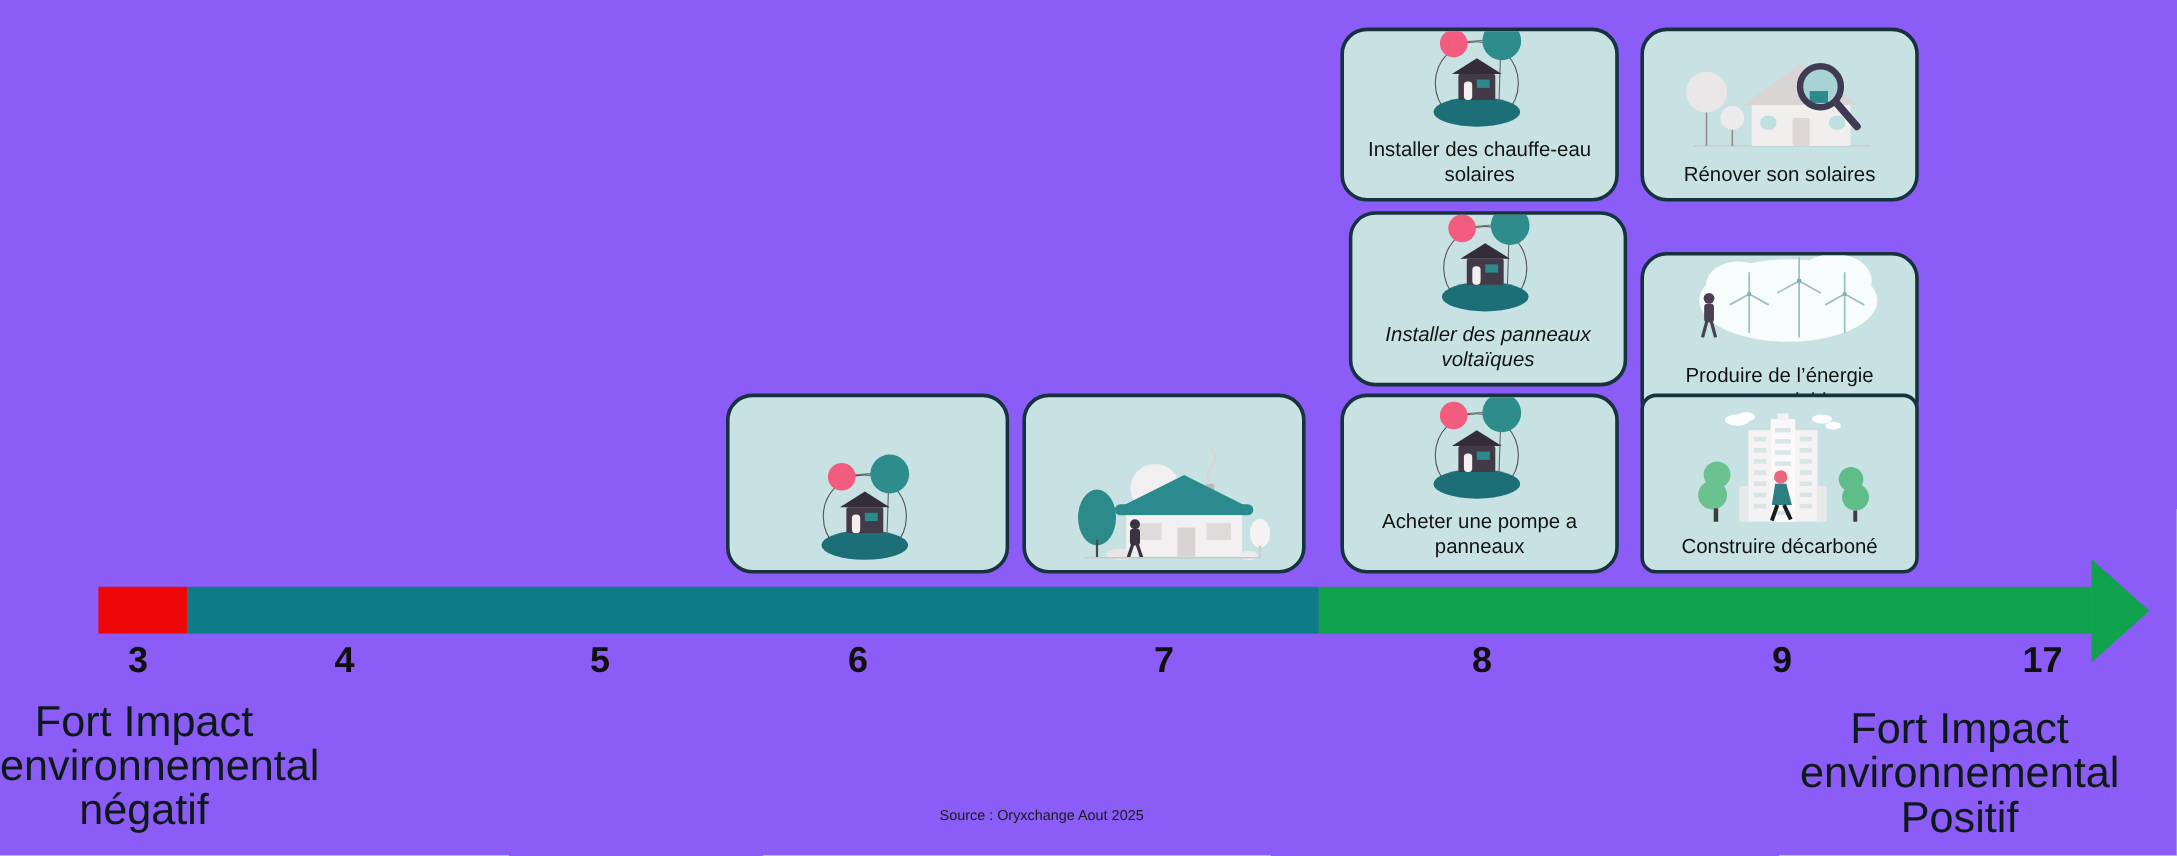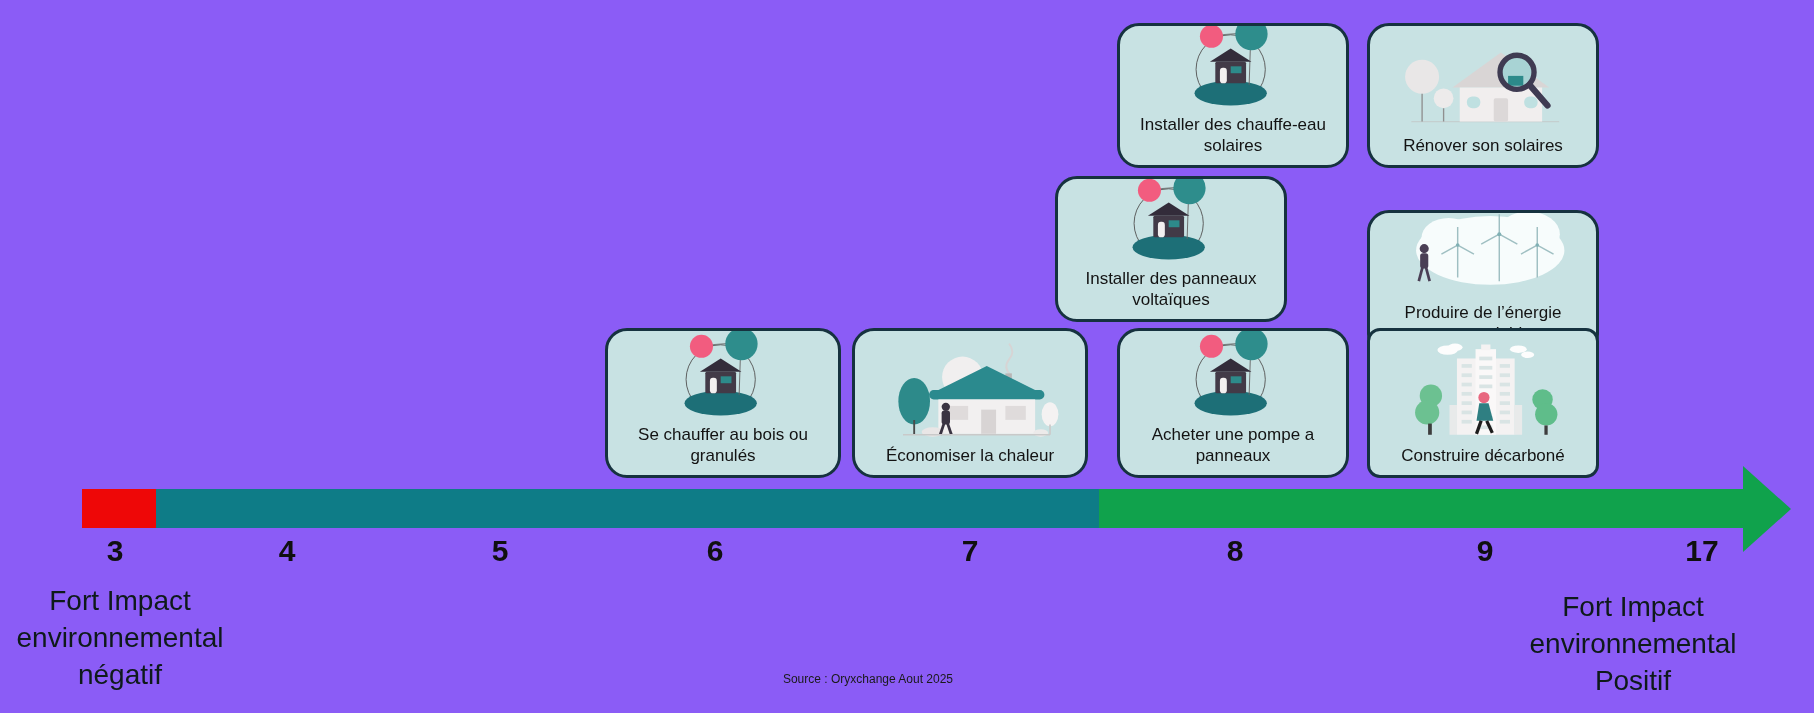--- a/index.html
+++ b/index.html
@@ -11,21 +11,21 @@
   .illus svg{display:block;}
   .card-label{flex:0 0 auto;text-align:center;font-size:17px;line-height:21px;padding:0 14px 9px;color:#131313;}
   .bar-seg{position:absolute;top:489px;height:39px;}
   .seg-red{left:82px;width:74px;background:#ee0707;}
   .seg-teal{left:156px;width:943px;background:#0e7c87;}
   .seg-green{left:1099px;width:644px;background:#10a24c;}
   .arrow-head{position:absolute;left:1743px;top:466px;width:0;height:0;
               border-top:43px solid transparent;border-bottom:43px solid transparent;
               border-left:48px solid #10a24c;}
   .tick{position:absolute;top:534px;transform:translateX(-50%);font-size:30px;font-weight:bold;color:#101010;}
-  .caption{position:absolute;text-align:center;font-size:28px;line-height:37px;white-space:pre-line;color:#0e1a1a;}
+  .caption{position:absolute;text-align:center;font-size:36px;line-height:37px;white-space:pre-line;color:#0e1a1a;}
   .caption-left{left:0;width:240px;top:582px;}
   .caption-right{left:1463px;width:340px;top:588px;}
   .source{position:absolute;left:568px;width:600px;top:672px;text-align:center;font-size:12px;color:#1a1a1a;}
 </style>
 </head>
 <body>
 
 <svg width="0" height="0" style="position:absolute" aria-hidden="true">
   <defs>
     <symbol id="sym-house-balloons" viewBox="0 0 150 130">
@@ -182,21 +182,21 @@
   </div>
   <div class="card" style="left:1367px;top:23px;width:232px;height:145px;">
     <div class="illus">
         <svg width="200" height="103" viewBox="0 0 200 115">
           <use href="#sym-house-magnifier"></use>
         </svg>
       </div>
     <div class="card-label">Rénover son solaires</div>
   </div>
 
-  <div class="card" style="left:1055px;top:176px;width:232px;height:146px;">
+  <div class="card" style="left:1124px;top:176px;width:232px;height:146px;font-style:italic;">
     <div class="illus">
         <svg width="118" height="100" viewBox="0 0 150 130">
           <use href="#sym-house-balloons"></use>
         </svg>
       </div>
     <div class="card-label">Installer des panneaux voltaïques</div>
   </div>
   <div class="card" style="left:1367px;top:176px;width:232px;height:146px;margin-top:34px;">
     <div class="illus">
         <svg width="204" height="104" viewBox="0 0 200 115">
@@ -205,29 +205,27 @@
       </div>
     <div class="card-label">Produire de l’énergie renouvelable</div>
   </div>
 
   <div class="card" style="left:605px;top:328px;width:236px;height:150px;">
     <div class="illus">
         <svg width="118" height="100" viewBox="0 0 150 130">
           <use href="#sym-house-balloons"></use>
         </svg>
       </div>
-    <div class="card-label">Se chauffer au bois ou granulés</div>
   </div>
   <div class="card" style="left:852px;top:328px;width:236px;height:150px;">
     <div class="illus">
         <svg width="204" height="107" viewBox="0 0 200 115">
           <use href="#sym-house-trees"></use>
         </svg>
       </div>
-    <div class="card-label">Économiser la chaleur</div>
   </div>
   <div class="card" style="left:1117px;top:328px;width:232px;height:150px;">
     <div class="illus">
         <svg width="118" height="100" viewBox="0 0 150 130">
           <use href="#sym-house-balloons"></use>
         </svg>
       </div>
     <div class="card-label">Acheter une pompe a panneaux</div>
   </div>
   <div class="card" style="left:1367px;top:328px;width:232px;height:150px;border-radius:13px;">

